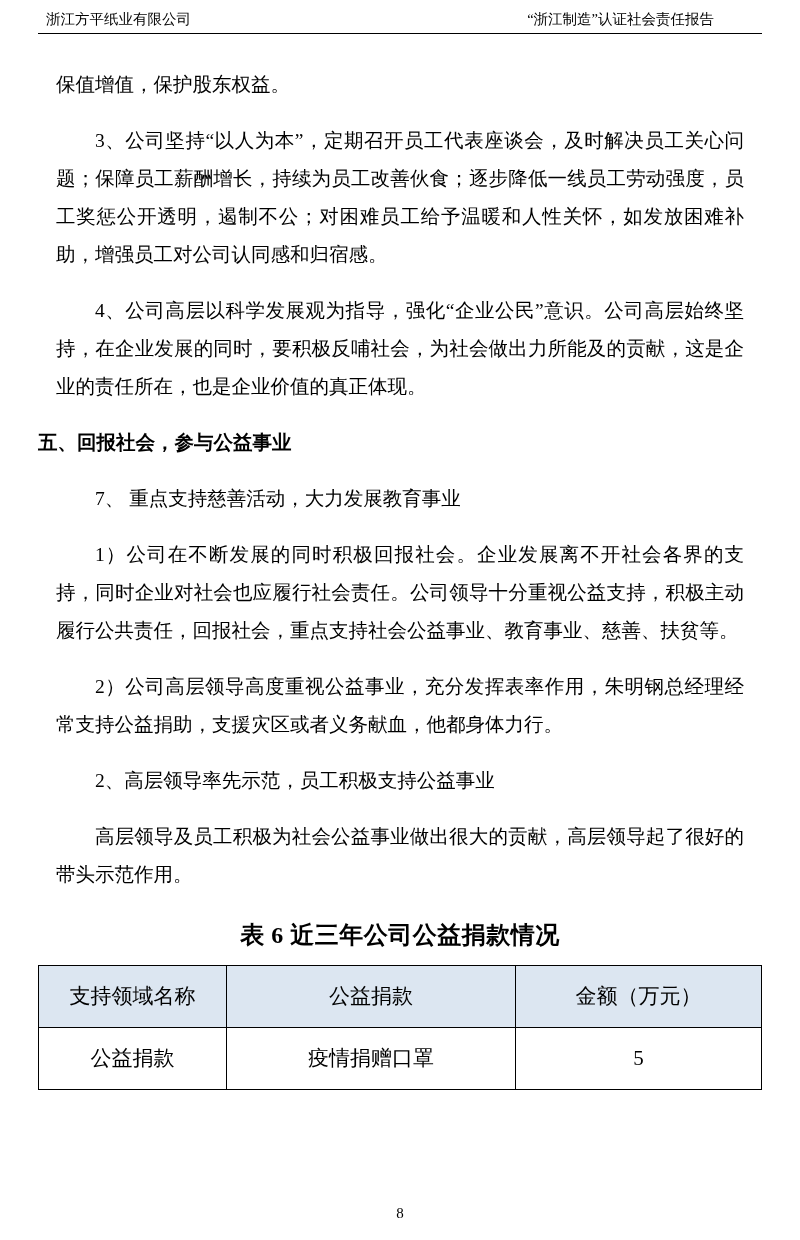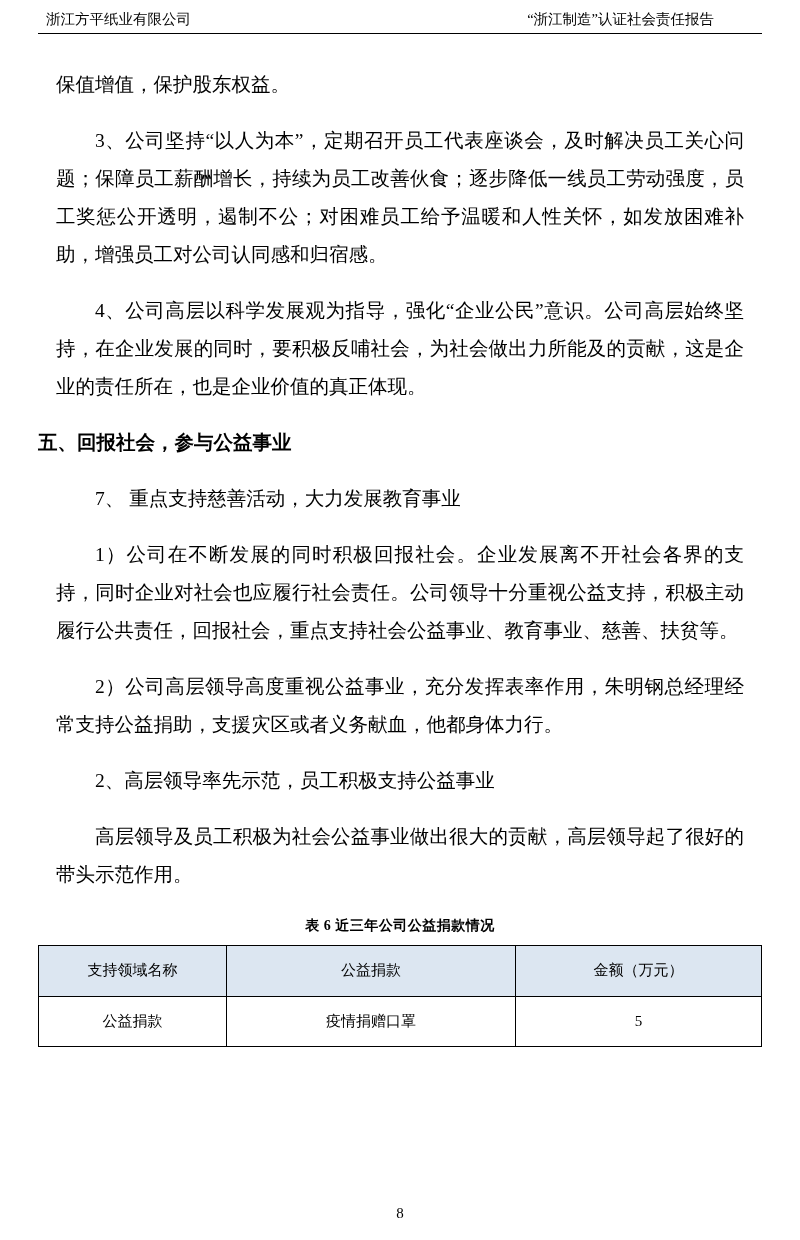--- a/index.html
+++ b/index.html
@@ -57,29 +57,29 @@
     margin: 6px 0 0 0;
     font-size: 19.5px;
     font-weight: bold;
     line-height: 1.95;
     text-indent: 0;
   }
   
   .table-caption {
     margin: 16px 0 6px 0;
     text-align: center;
-    font-size: 14px;
+    font-size: 24px;
     font-weight: bold;
     letter-spacing: 0.5px;
   }
   table.data {
     width: 100%;
     border-collapse: collapse;
     table-layout: fixed;
-    font-size: 15px;
+    font-size: 21px;
   }
   table.data th,
   table.data td {
     border: 1px solid #000;
     text-align: center;
     padding: 10px 4px;
     font-weight: normal;
     height: 28px;
   }
   table.data thead th {

